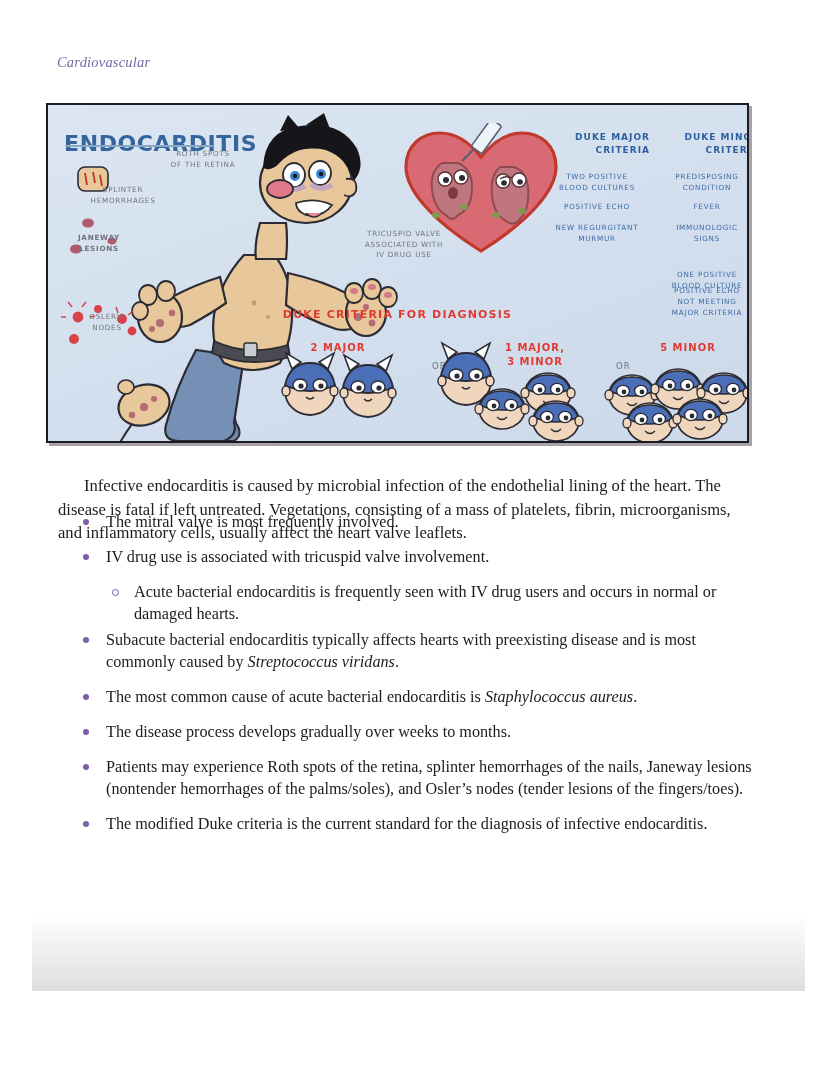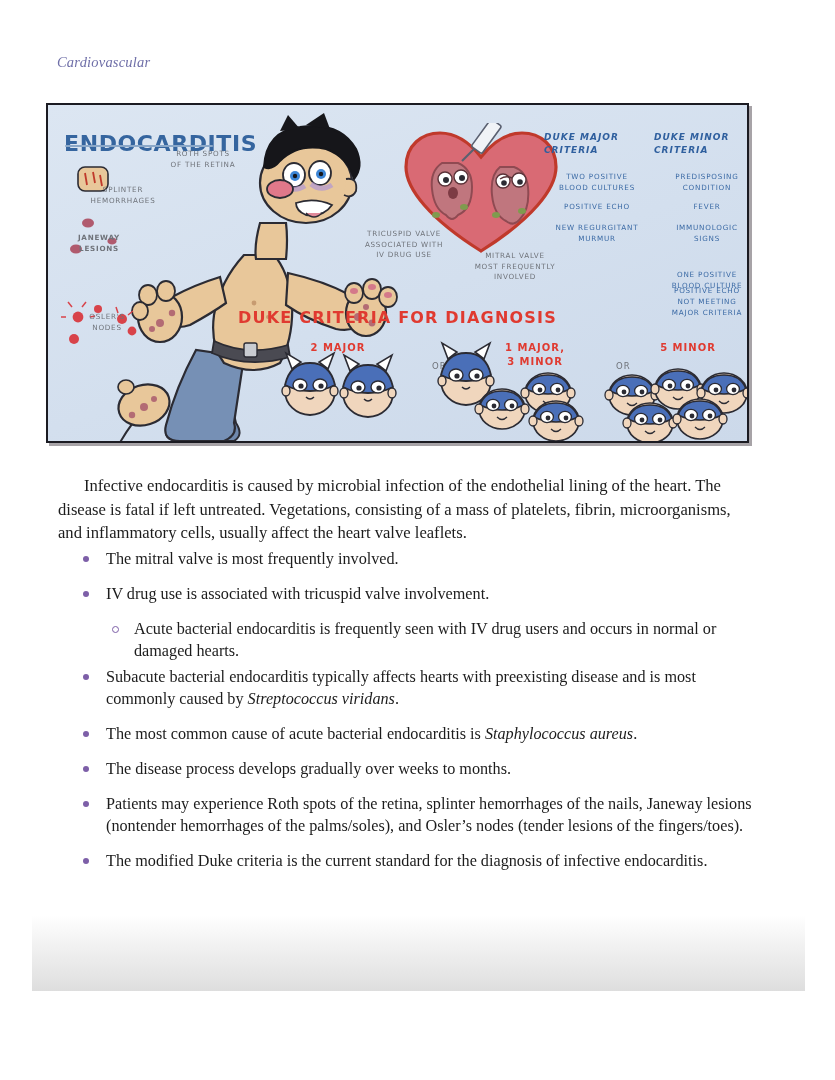--- a/index.html
+++ b/index.html
@@ -42,32 +42,32 @@
   .lbl{
     position:absolute;
     font-family:"DejaVu Sans", sans-serif;
     font-size:7.2px;letter-spacing:.75px;line-height:10.5px;
     color:#6f737a;text-align:center;text-transform:uppercase;
   }
   .hd{
     position:absolute;
     font-family:"DejaVu Sans", sans-serif;
     font-weight:bold;font-size:9px;letter-spacing:1px;line-height:13px;
-    color:#2f5f9e;text-align:left;text-transform:uppercase;font-style:italic;
+    color:#2f5f9e;text-align:right;text-transform:uppercase;
   }
   .crit{
     position:absolute;
     font-family:"DejaVu Sans", sans-serif;
     font-size:7.2px;letter-spacing:.8px;line-height:11px;
     color:#3b6aa5;text-align:center;text-transform:uppercase;
   }
   .diag-title{
     position:absolute;left:0;top:203px;width:699px;
     font-family:"DejaVu Sans", sans-serif;
-    font-weight:bold;font-size:16px;letter-spacing:1.2px;
+    font-weight:bold;font-size:11px;letter-spacing:1.2px;
     color:#e03a30;text-align:center;
   }
   .cnt{
     position:absolute;
     font-family:"DejaVu Sans", sans-serif;
     font-weight:bold;font-size:10px;letter-spacing:1px;line-height:14px;
     color:#e03a30;text-align:center;
   }
   .orlbl{
     position:absolute;
@@ -77,21 +77,21 @@
 
   
   .body-text{
     position:absolute;left:58px;top:474px;width:695px;
     font-size:16.6px;line-height:23.5px;color:#1c1c1c;
     text-align:left;
   }
   .body-text p{margin:0;text-indent:26px;font-family:Liberation Serif, serif;}
 
   ul.lvl1{
-    position:absolute;left:80px;top:548px;width:680px;
+    position:absolute;left:80px;top:511px;width:680px;
     margin:0;padding:0;list-style:none;
   }
   ul.lvl1 > li{
     position:relative;padding-left:26px;margin-bottom:13px;
     font-size:16.2px;line-height:22px;color:#1c1c1c;
   }
   ul.lvl1 > li::before{
     content:"";position:absolute;left:3px;top:8px;
     width:6px;height:6px;border-radius:50%;
     background:#7d5fa8;
@@ -260,23 +260,20 @@
 OF THE RETINA</div>
     <div class="lbl" style="left:20px;top:80px;width:110px;white-space:pre-line;">SPLINTER
 HEMORRHAGES</div>
     <div class="lbl" style="left:6px;top:128px;width:90px;white-space:pre-line;font-weight:bold;">JANEWAY
 LESIONS</div>
     <div class="lbl" style="left:14px;top:207px;width:90px;white-space:pre-line;">OSLER'S
 NODES</div>
     <div class="lbl" style="left:296px;top:124px;width:120px;white-space:pre-line;">TRICUSPID VALVE
 ASSOCIATED WITH
 IV DRUG USE</div>
-    <div class="lbl" style="left:404px;top:146px;width:126px;white-space:pre-line;">MITRAL VALVE
-MOST FREQUENTLY
-INVOLVED</div>
 
     <div class="hd" style="left:496px;top:26px;width:106px;white-space:pre-line;">DUKE MAJOR
 CRITERIA</div>
     <div class="crit" style="left:490px;top:66px;width:118px;white-space:pre-line;">TWO POSITIVE
 BLOOD CULTURES</div>
     <div class="crit" style="left:490px;top:96px;width:118px;white-space:pre-line;">POSITIVE ECHO</div>
     <div class="crit" style="left:486px;top:117px;width:126px;white-space:pre-line;">NEW REGURGITANT
 MURMUR</div>
 
     <div class="hd" style="left:606px;top:26px;width:106px;white-space:pre-line;">DUKE MINOR

